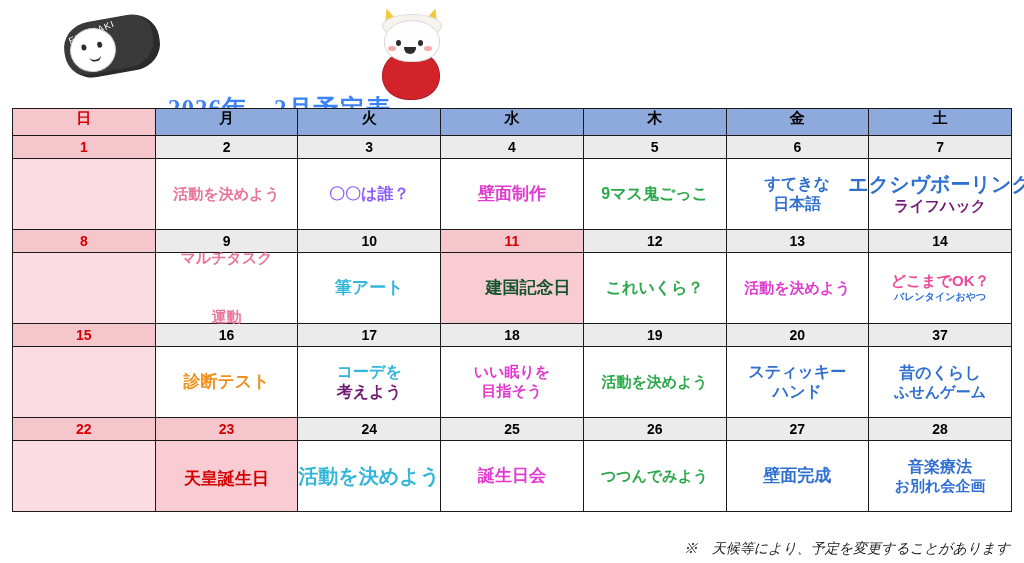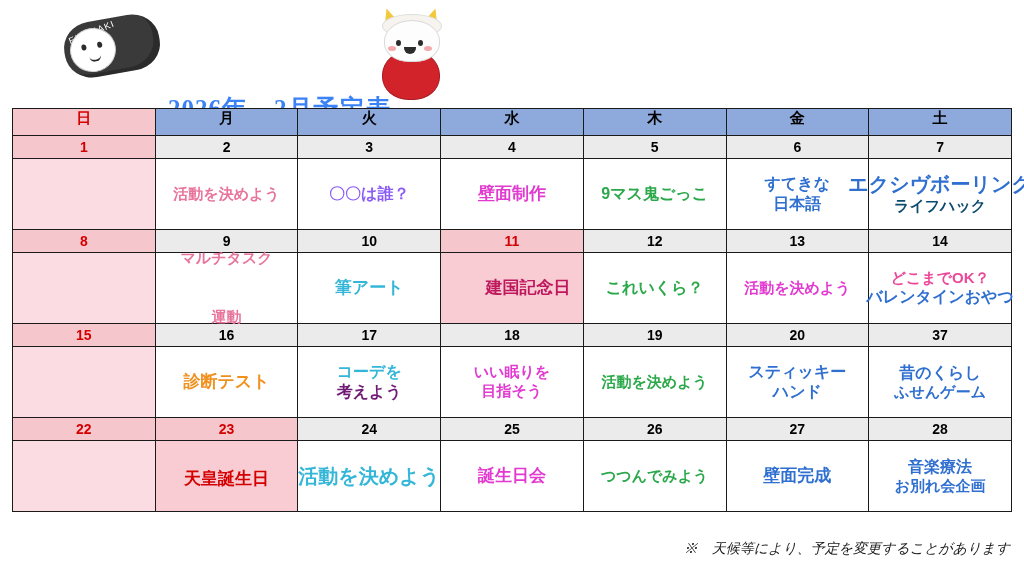--- a/index.html
+++ b/index.html
@@ -245,21 +245,21 @@
     display: block;
     text-align: center;
     line-height: 1.25;
     font-weight: bold;
     white-space: nowrap;
   }
   .ev.s17 { font-size: 17px; }
   .ev.s16 { font-size: 16px; }
   .ev.s15 { font-size: 15px; }
   .ev.s14 { font-size: 20px; }
-  .ev.s13 { font-size: 16px; }
+  .ev.s13 { font-size: 10px; }
 
   
   #footnote {
     position: absolute;
     right: 14px;
     top: 540px;
     font-size: 14px;
     color: #1a1a1a;
     font-style: italic;
     font-family: "Liberation Serif", serif;
@@ -344,21 +344,21 @@
           <span class="daynum">6</span>
           <div class="events">
             <span class="ev s16" style="color: rgb(47, 111, 208);">すてきな</span>
             <span class="ev s16" style="color: rgb(47, 111, 208);">日本語</span>
           </div>
         </td>
         <td class="daycell">
           <span class="daynum">7</span>
           <div class="events">
             <span class="ev s14" style="color: rgb(47, 111, 208);">エクシヴボーリング</span>
-            <span class="ev s15" style="color: #0c4a6e;">ライフハック</span>
+            <span class="ev s15" style="color: #701a75;">ライフハック</span>
           </div>
         </td>
       </tr>
       <tr>
         <td class="daycell sun">
           <span class="daynum">8</span>
           <div class="events"></div>
         </td>
         <td class="daycell">
           <span class="daynum">9</span>
@@ -369,21 +369,21 @@
         </td>
         <td class="daycell">
           <span class="daynum">10</span>
           <div class="events">
             <span class="ev s17" style="color: rgb(51, 182, 216);">筆アート</span>
           </div>
         </td>
         <td class="daycell holiday">
           <span class="daynum">11</span>
           <div class="events">
-            <span class="ev s17" style="color: #be185d; margin-left: 32px;">建国記念日</span>
+            <span class="ev s17" style="color: #14532d; margin-left: 32px;">建国記念日</span>
           </div>
         </td>
         <td class="daycell">
           <span class="daynum">12</span>
           <div class="events">
             <span class="ev s16" style="color: rgb(43, 168, 74);">これいくら？</span>
           </div>
         </td>
         <td class="daycell">
           <span class="daynum">13</span>

